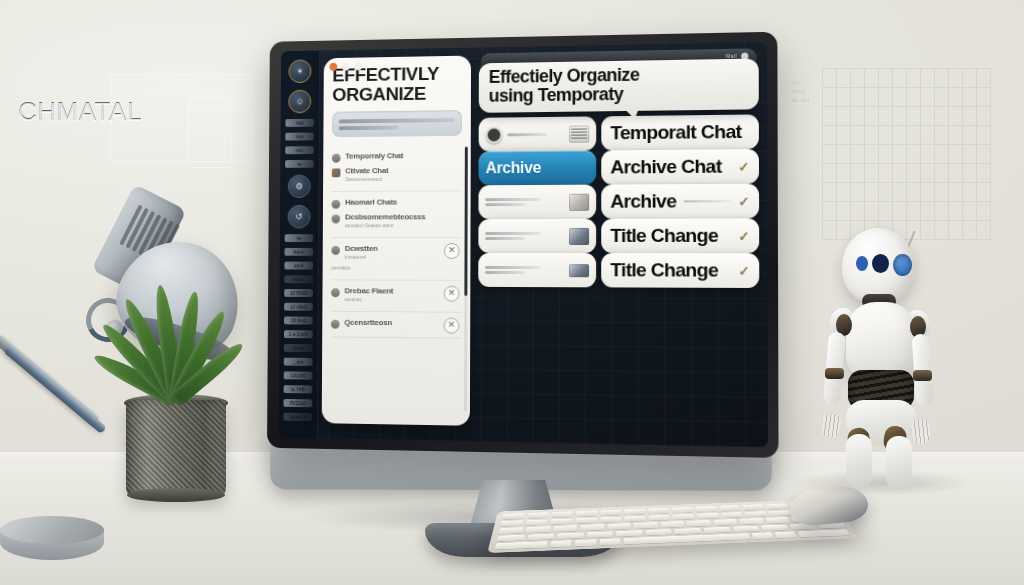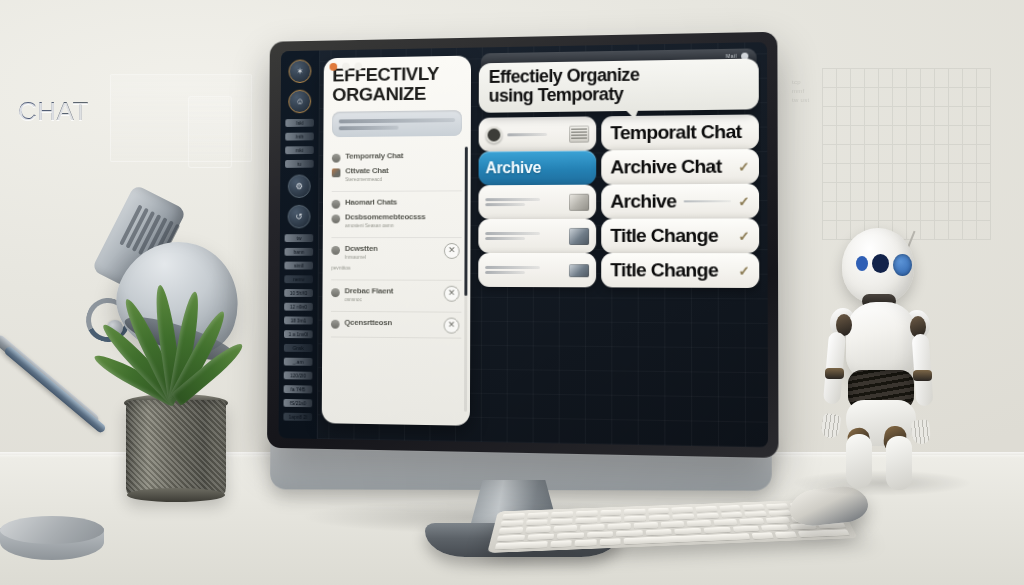--- a/index.html
+++ b/index.html
@@ -473,21 +473,21 @@
       <div class="hline" style="top: 76px;"></div>
       <div class="hline" style="top: 95px;"></div>
       <div class="hline" style="top: 114px;"></div>
       <div class="hline" style="top: 133px;"></div>
       <div class="hline" style="top: 152px;"></div>
       <div class="hline" style="top: 171px;"></div>
     </div>
   <div class="wall-note">tcp<br>mmf<br>tw ust</div>
 
   <div class="wall-title">
-    <span class="l2">CHAT</span>
+    <span class="l1">CHMATAL</span>
   </div>
 
   <div class="desk"></div>
   <div class="desk-edge"></div>
 
   <div class="lamp">
     <div class="lamp-arm1"></div>
     <div class="lamp-arm2"></div>
     <div class="lamp-joint"></div>
     <div class="lamp-joint2"></div>

